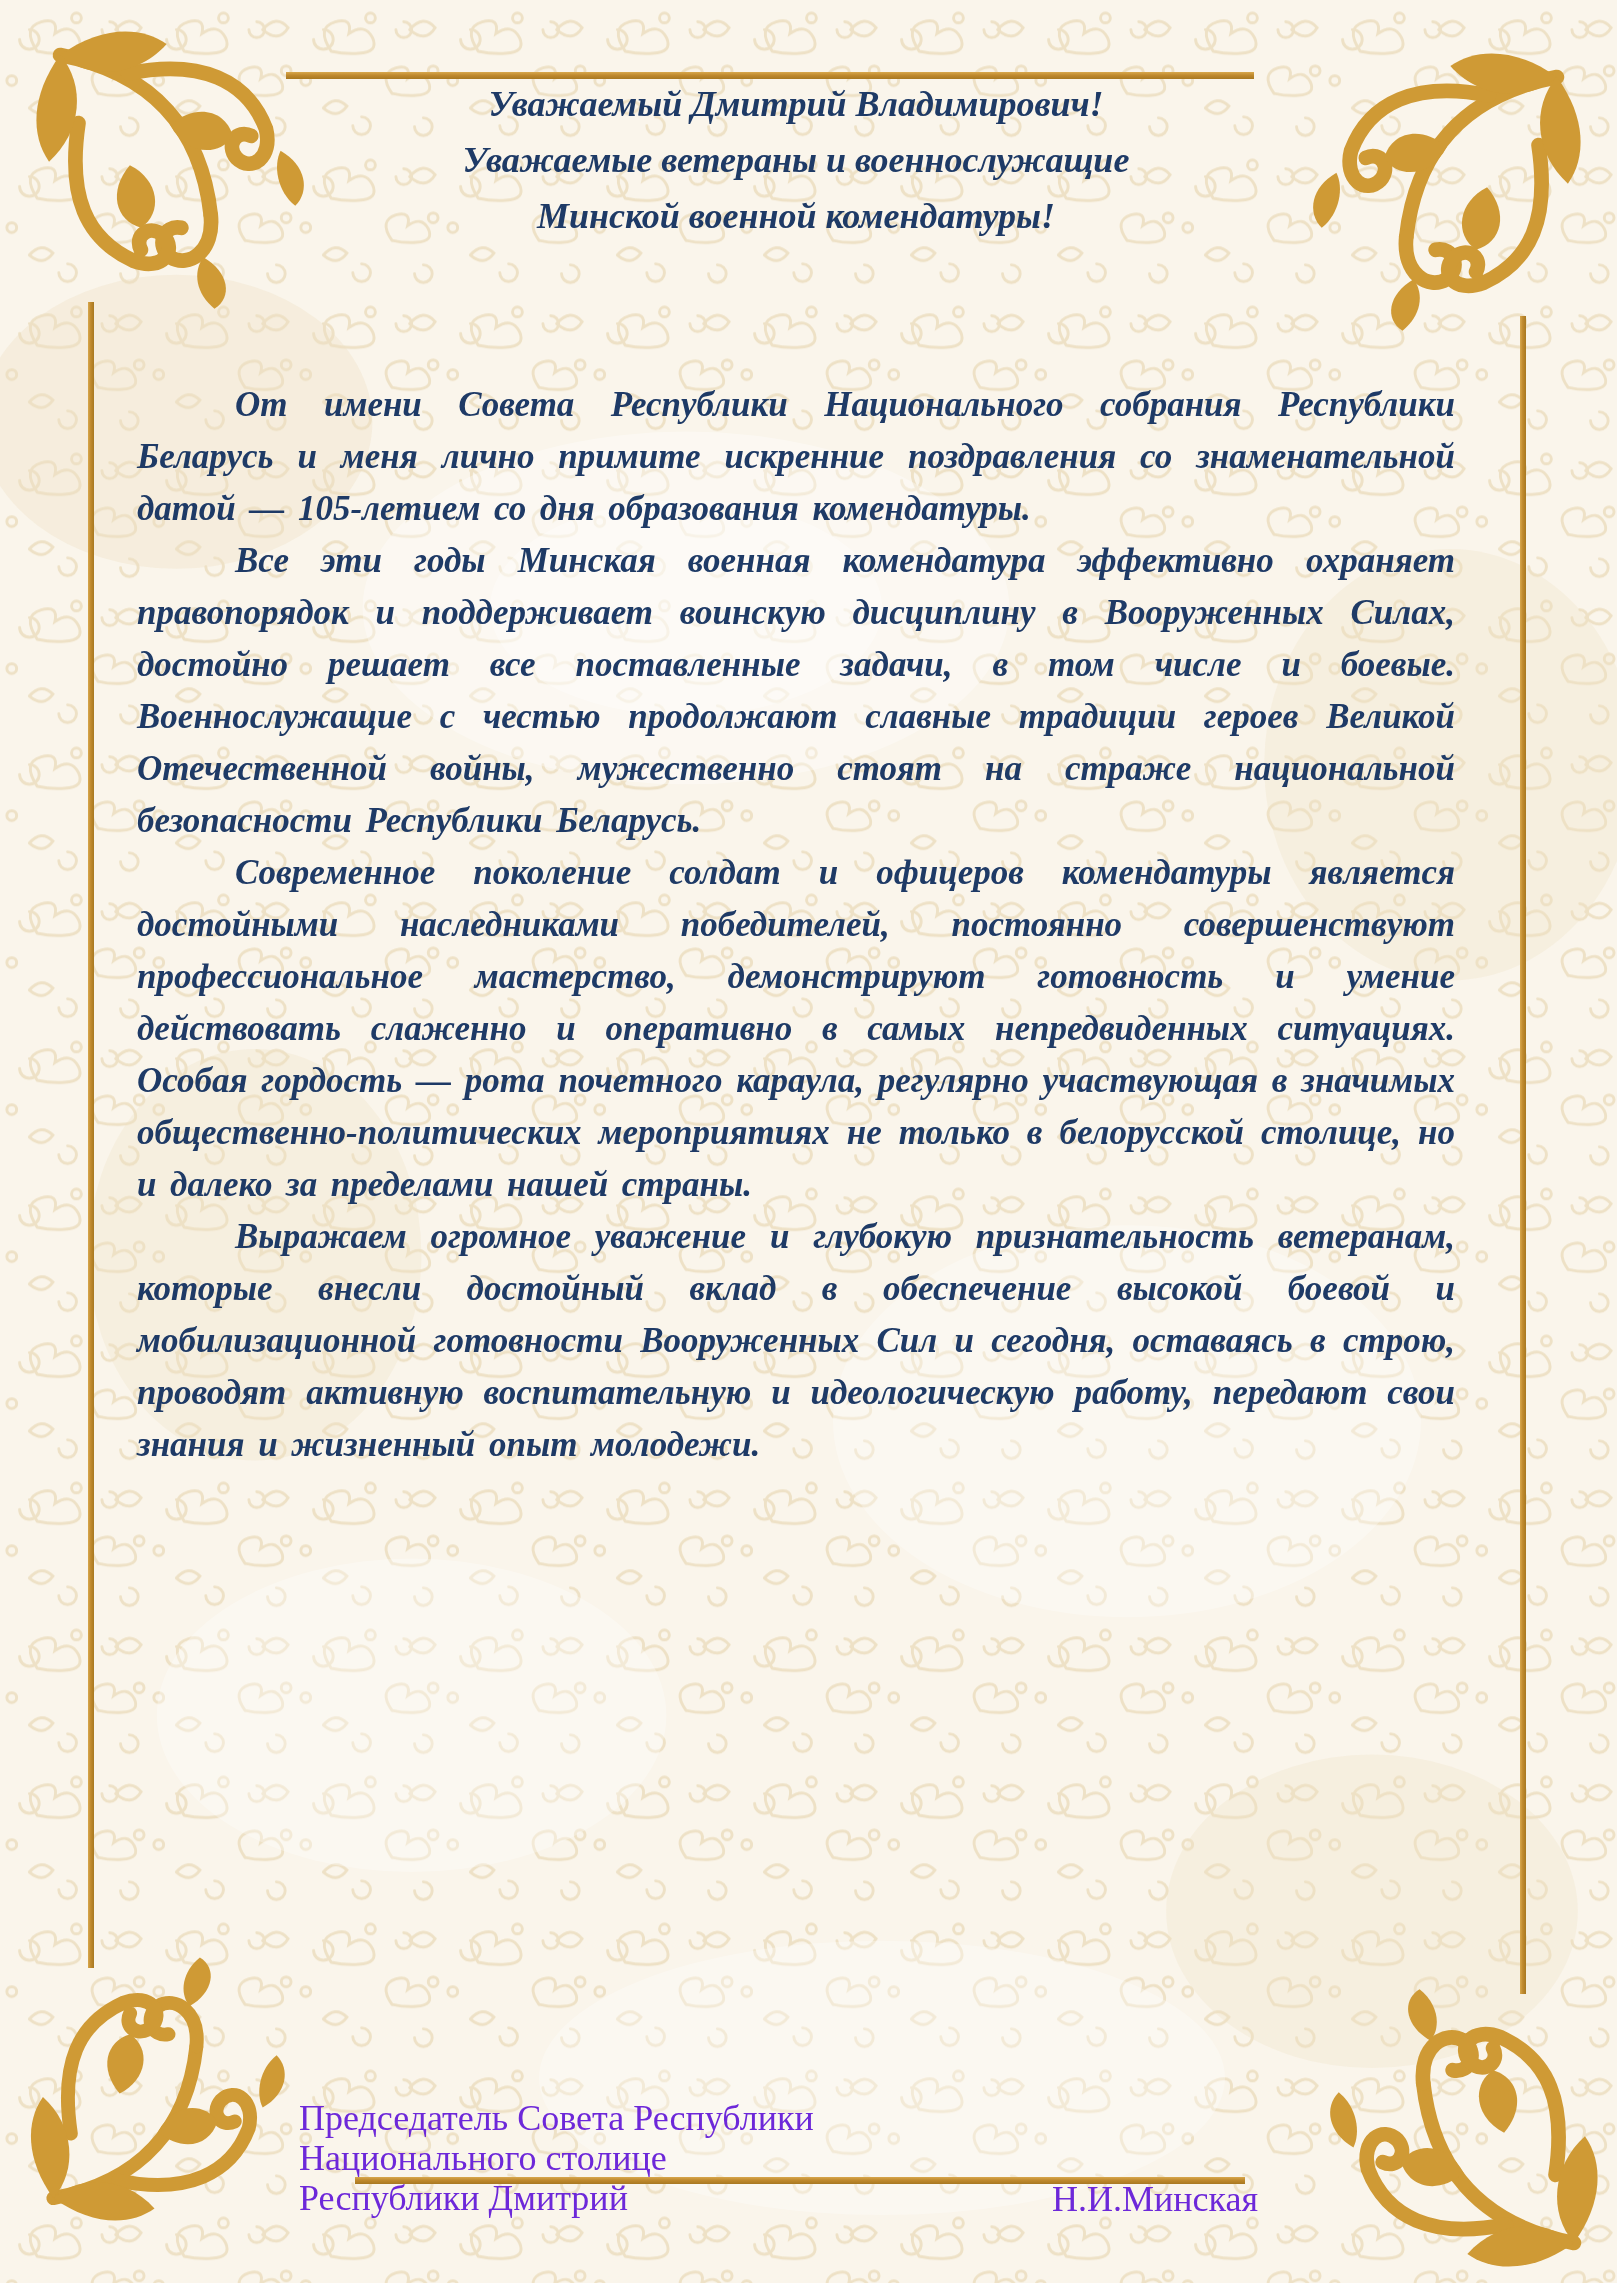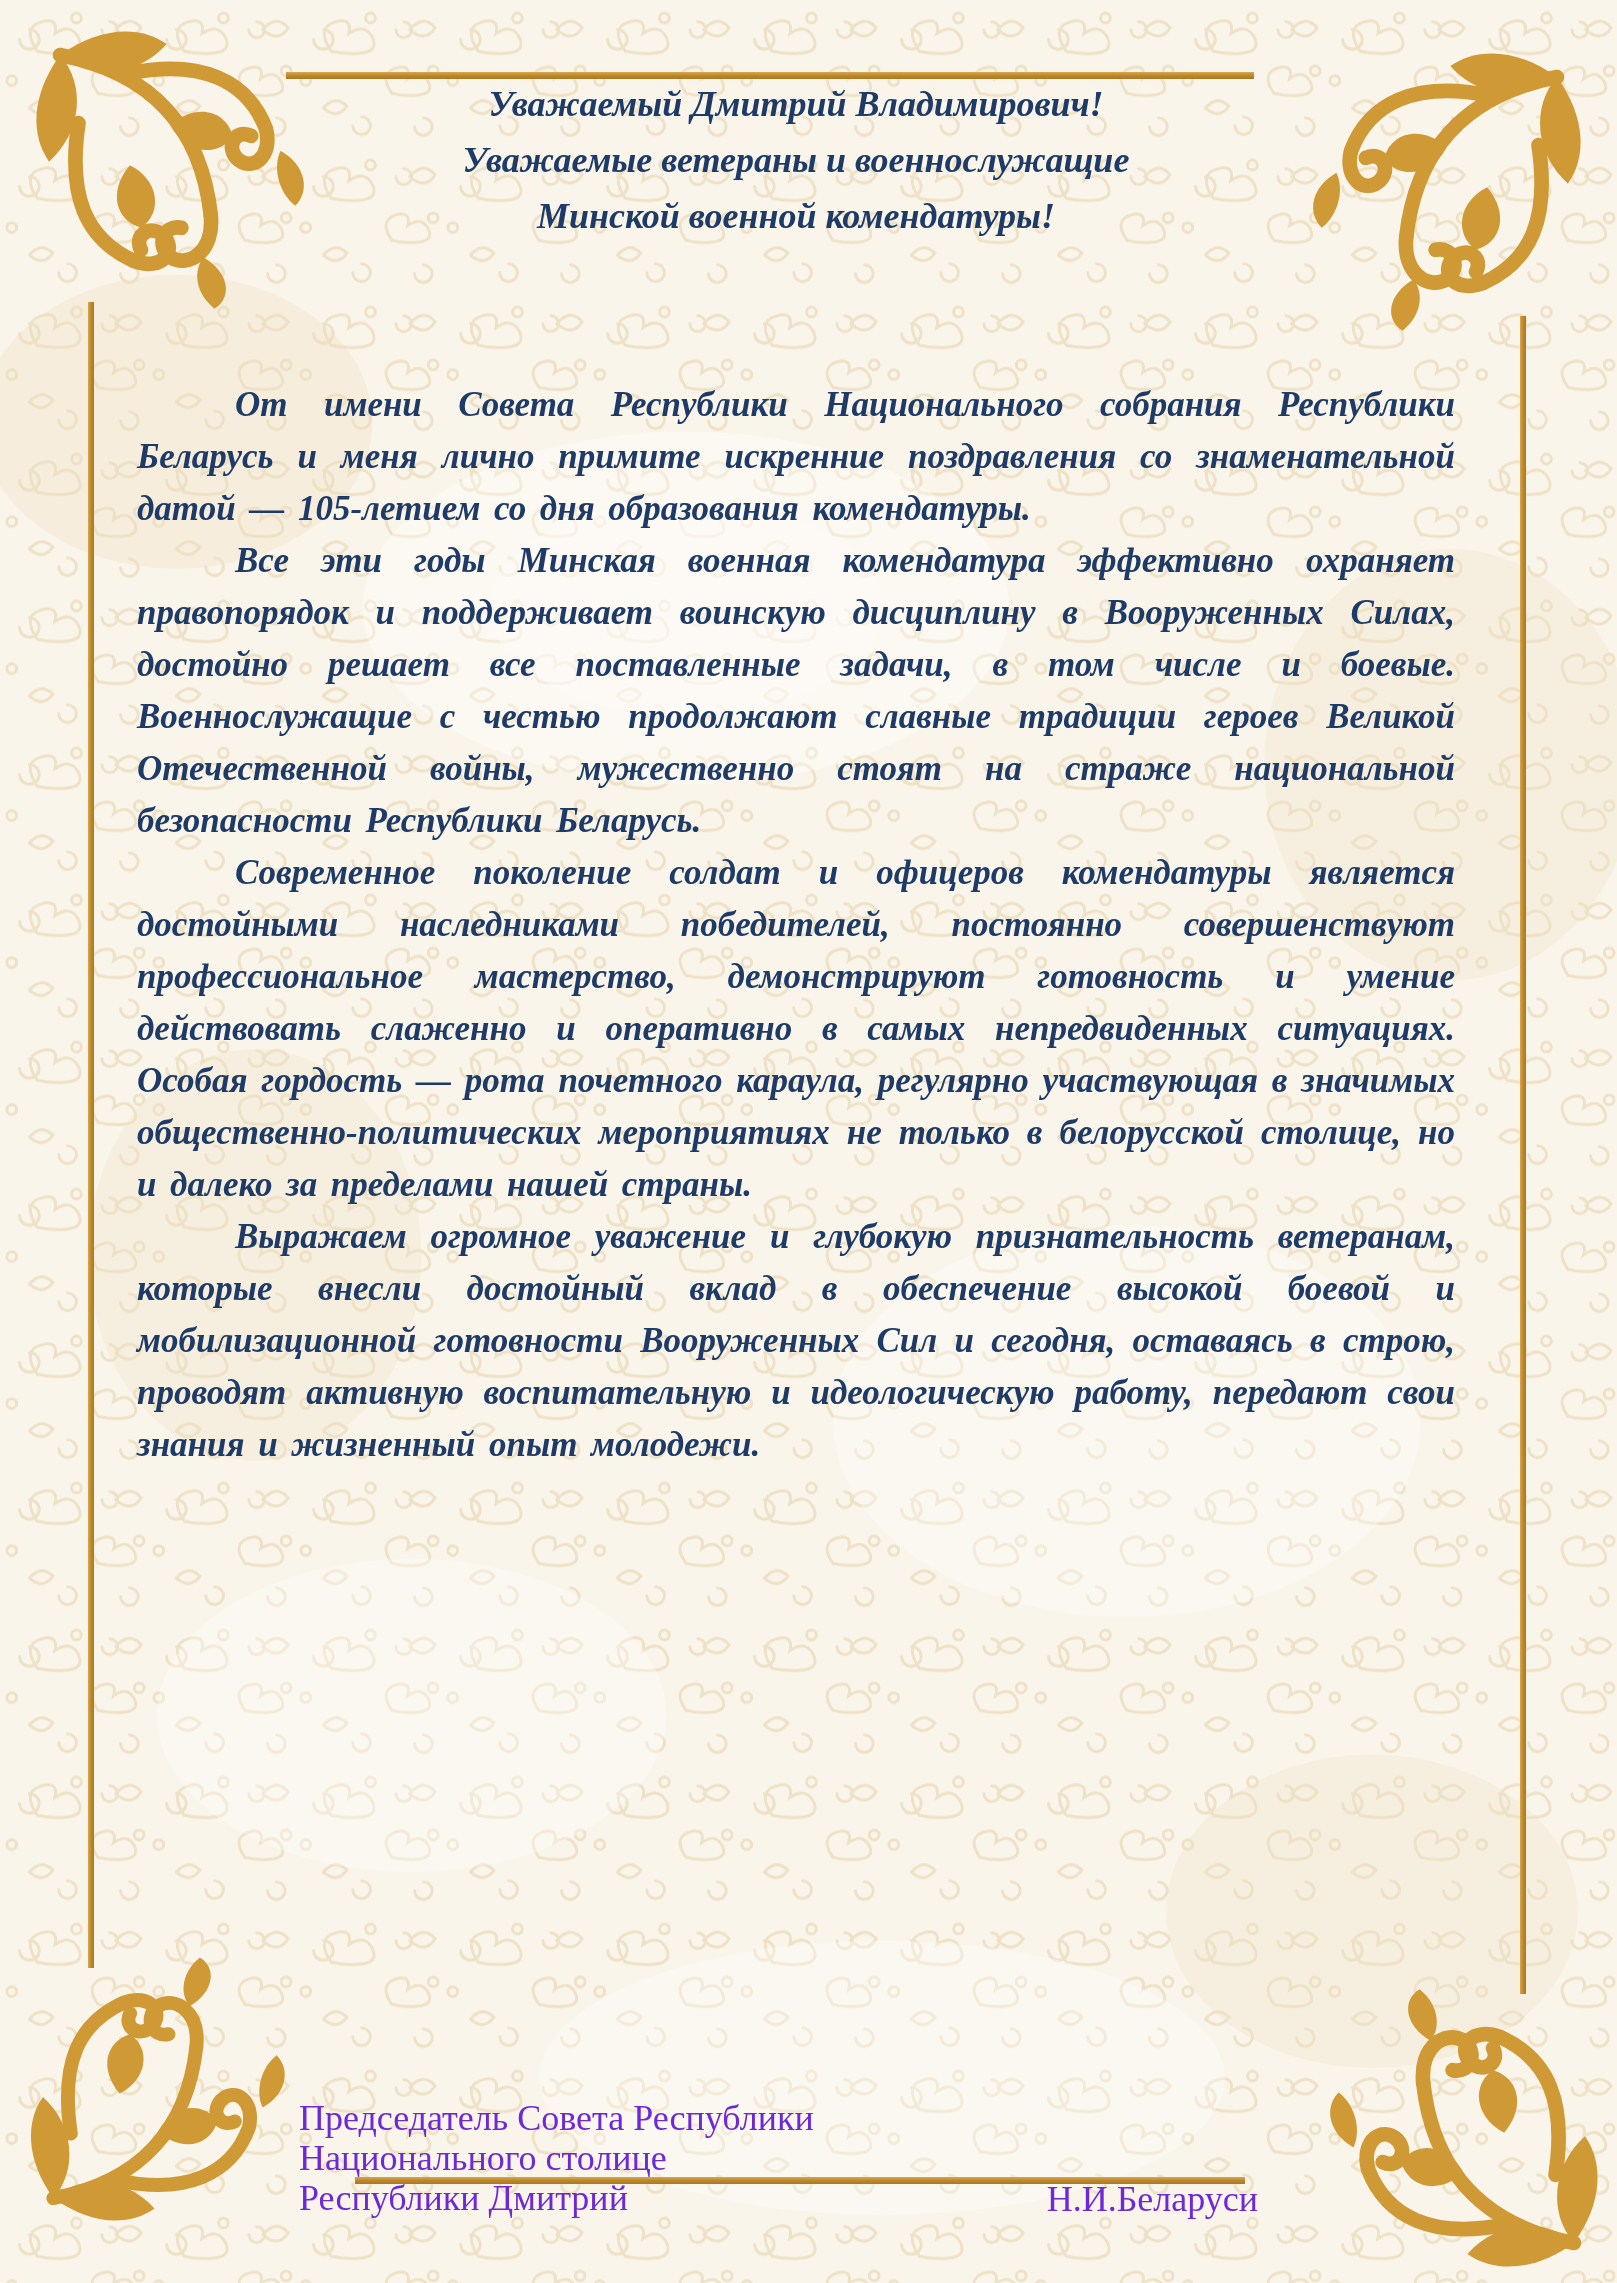--- a/index.html
+++ b/index.html
@@ -173,17 +173,17 @@
       <p>Все эти годы Минская военная комендатура эффективно охраняет правопорядок и поддерживает воинскую дисциплину в Вооруженных Силах, достойно решает все поставленные задачи, в том числе и боевые. Военнослужащие с честью продолжают славные традиции героев Великой Отечественной войны, мужественно стоят на страже национальной безопасности Республики Беларусь.</p>
       <p>Современное поколение солдат и офицеров комендатуры является достойными наследниками победителей, постоянно совершенствуют профессиональное мастерство, демонстрируют готовность и умение действовать слаженно и оперативно в самых непредвиденных ситуациях. Особая гордость — рота почетного караула, регулярно участвующая в значимых общественно-политических мероприятиях не только в белорусской столице, но и далеко за пределами нашей страны.</p>
       <p>Выражаем огромное уважение и глубокую признательность ветеранам, которые внесли достойный вклад в обеспечение высокой боевой и мобилизационной готовности Вооруженных Сил и сегодня, оставаясь в строю, проводят активную воспитательную и идеологическую работу, передают свои знания и жизненный опыт молодежи.</p>
     </div>
   </div>
 
   <div class="signature">
     <div>Председатель Совета Республики</div>
     <div>Национального столице</div>
     <div>Республики Дмитрий</div>
-    <div class="name">Н.И.Беларуси</div>
+    <div class="name">Н.И.Минская</div>
   </div>
 
 </div>
 
 
 </body></html>

